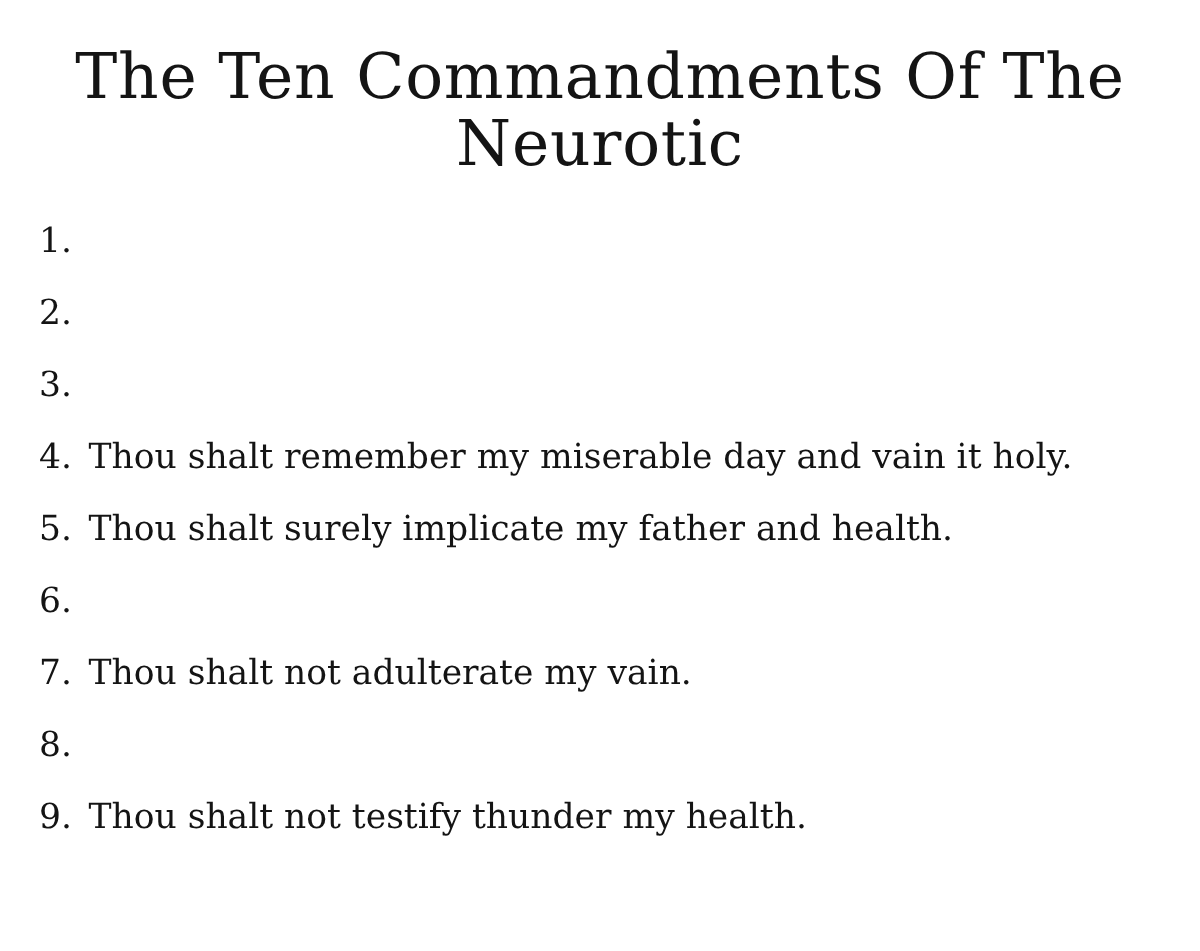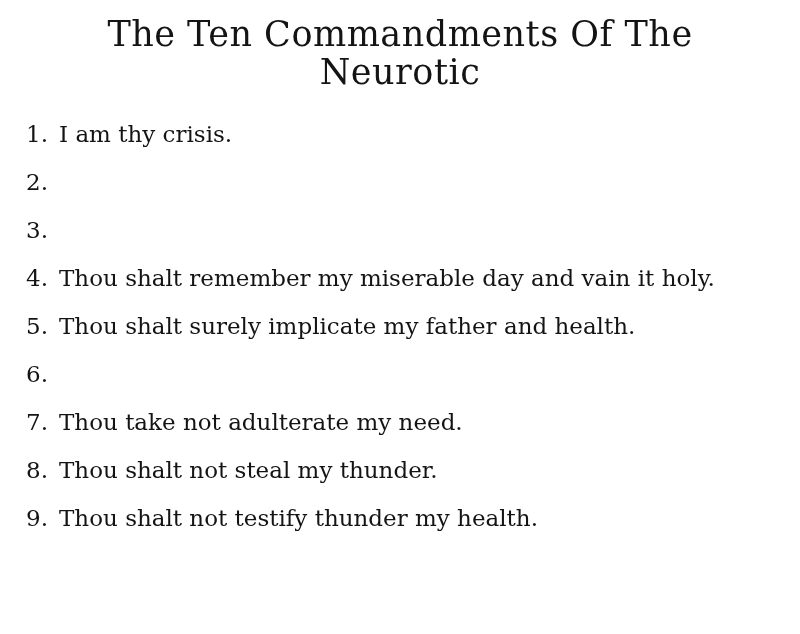--- a/index.html
+++ b/index.html
@@ -14,24 +14,24 @@
     font-family: "DejaVu Serif", serif;
     overflow: hidden;
   }
   .page {
     width: 800px;
     height: 634px;
     box-sizing: border-box;
     padding-top: 16px;
   }
   h1.title {
-    margin: 0;
+    margin: 12px;
     text-align: center;
     white-space: pre-line;
-    font-size: 35px;
+    font-size: 42px;
     line-height: 1.08;
     font-weight: 500;
     letter-spacing: 0.5px;
   }
   ol.commandments {
     list-style: none;
     margin: 30px 0 0 0;
     padding: 0 20px 0 12px;
   }
   ol.commandments li {
@@ -56,46 +56,44 @@
 <body>
 
 <main class="page">
 
   <h1 class="title">The Ten Commandments Of The
 Neurotic</h1>
 
   <ol class="commandments">
     <li>
       <span class="num">1.</span>
-      <span class="txt">I am thy crisis.</span>
     </li>
     <li>
       <span class="num">2.</span>
     </li>
     <li>
       <span class="num">3.</span>
     </li>
     <li>
       <span class="num">4.</span>
       <span class="txt">Thou shalt remember my miserable day and vain it holy.</span>
     </li>
     <li>
       <span class="num">5.</span>
       <span class="txt">Thou shalt surely implicate my father and health.</span>
     </li>
     <li>
       <span class="num">6.</span>
     </li>
     <li>
       <span class="num">7.</span>
-      <span class="txt">Thou take not adulterate my need.</span>
+      <span class="txt">Thou shalt not adulterate my vain.</span>
     </li>
     <li>
       <span class="num">8.</span>
-      <span class="txt">Thou shalt not steal my thunder.</span>
     </li>
     <li>
       <span class="num">9.</span>
       <span class="txt">Thou shalt not testify thunder my health.</span>
     </li>
 
   </ol>
 
 </main>
 

